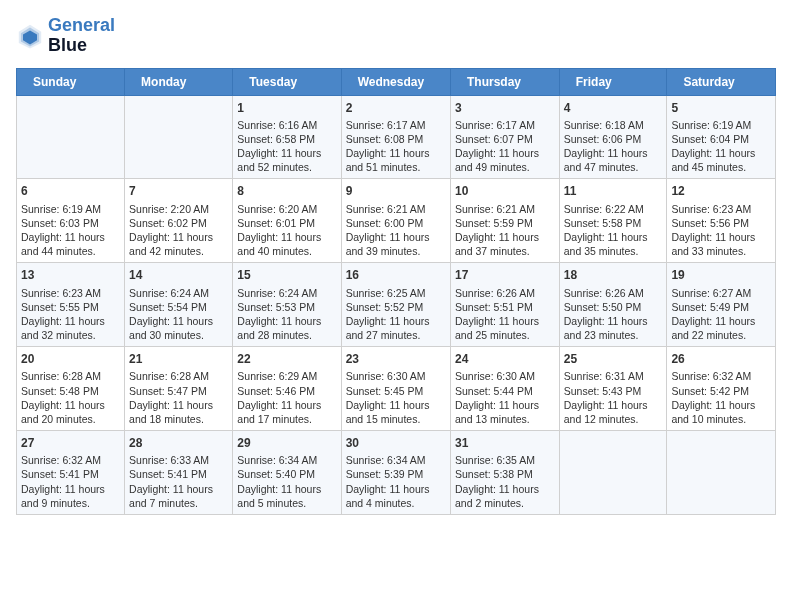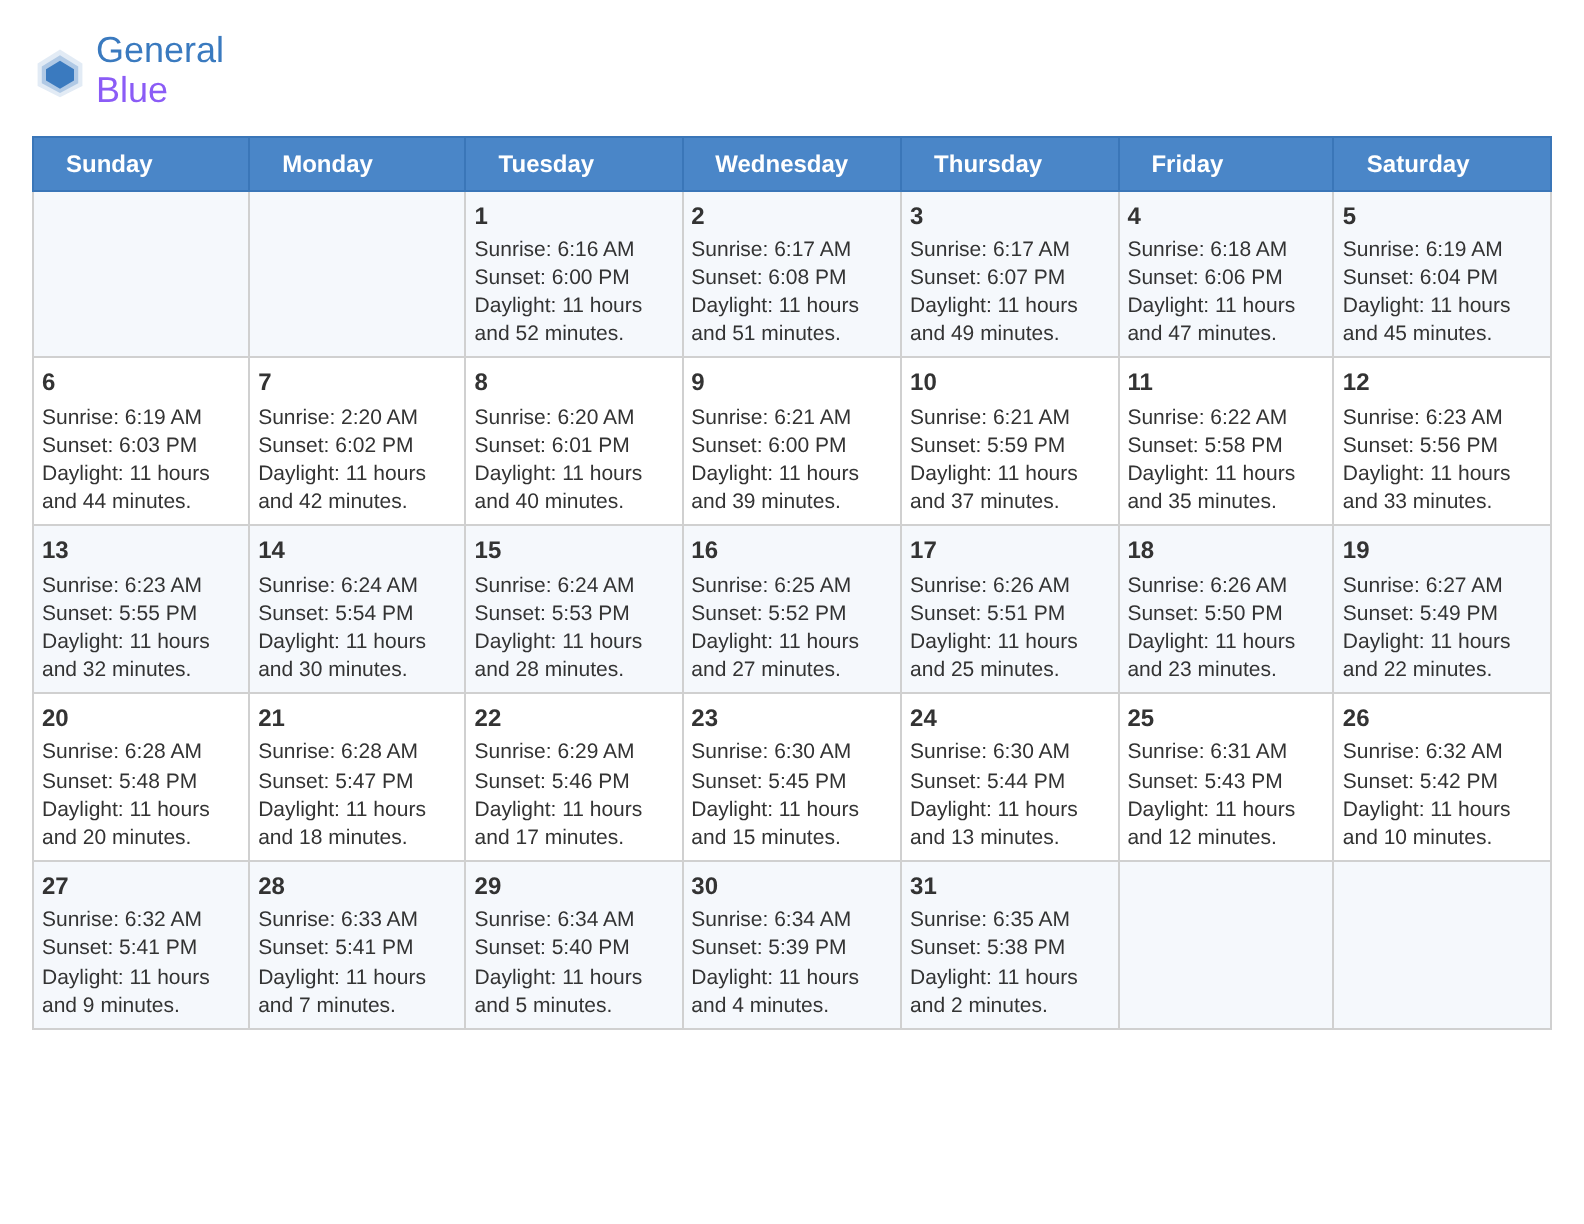--- a/index.html
+++ b/index.html
@@ -16,21 +16,21 @@
       align-items: flex-start;
       margin-bottom: 12px;
     }
     .logo {
       display: flex;
       align-items: center;
       gap: 4px;
     }
     .logo-text {
       font-size: 18px;
-      font-weight: normal;
+      font-weight: bold;
       color: #333;
       line-height: 1.1;
     }
     .logo-text span {
       color: #3a7abf;
     }
     .logo-icon {
       width: 28px;
       height: 28px;
     }
@@ -94,21 +94,21 @@
 <div class="header">
   <div class="logo">
     <svg class="logo-icon" viewBox="0 0 40 40">
       <polygon points="20,4 36,14 36,30 20,38 4,30 4,14" fill="#3a7abf" opacity="0.15"></polygon>
       <polygon points="20,8 33,16 33,28 20,35 7,28 7,16" fill="#3a7abf" opacity="0.3"></polygon>
       <polygon points="20,12 30,18 30,26 20,32 10,26 10,18" fill="#3a7abf"></polygon>
     </svg>
     <div>
       <div class="logo-text">
         <span>General</span><br>
-        <span style="color:#8b5cf6;">Blue</span>
+        <span style="color:#0f172a;">Blue</span>
       </div>
     </div>
   </div>
 </div>
 
 <table>
   <thead>
     <tr>
     <th>Sunday</th>
         <th>Monday</th>
@@ -119,21 +119,21 @@
         <th>Saturday</th>
       </tr>
   </thead>
   <tbody id="calendar-body">
   <tr>
         <td></td>
         <td></td>
         <td>
           <span class="day-num">1</span>
           <div class="cell-content">Sunrise: 6:16 AM
-Sunset: 6:00 PM
+Sunset: 6:58 PM
 Daylight: 11 hours and 52 minutes.</div>
         </td>
         <td>
           <span class="day-num">2</span>
           <div class="cell-content">Sunrise: 6:17 AM
 Sunset: 6:08 PM
 Daylight: 11 hours and 51 minutes.</div>
         </td>
         <td>
           <span class="day-num">3</span>

